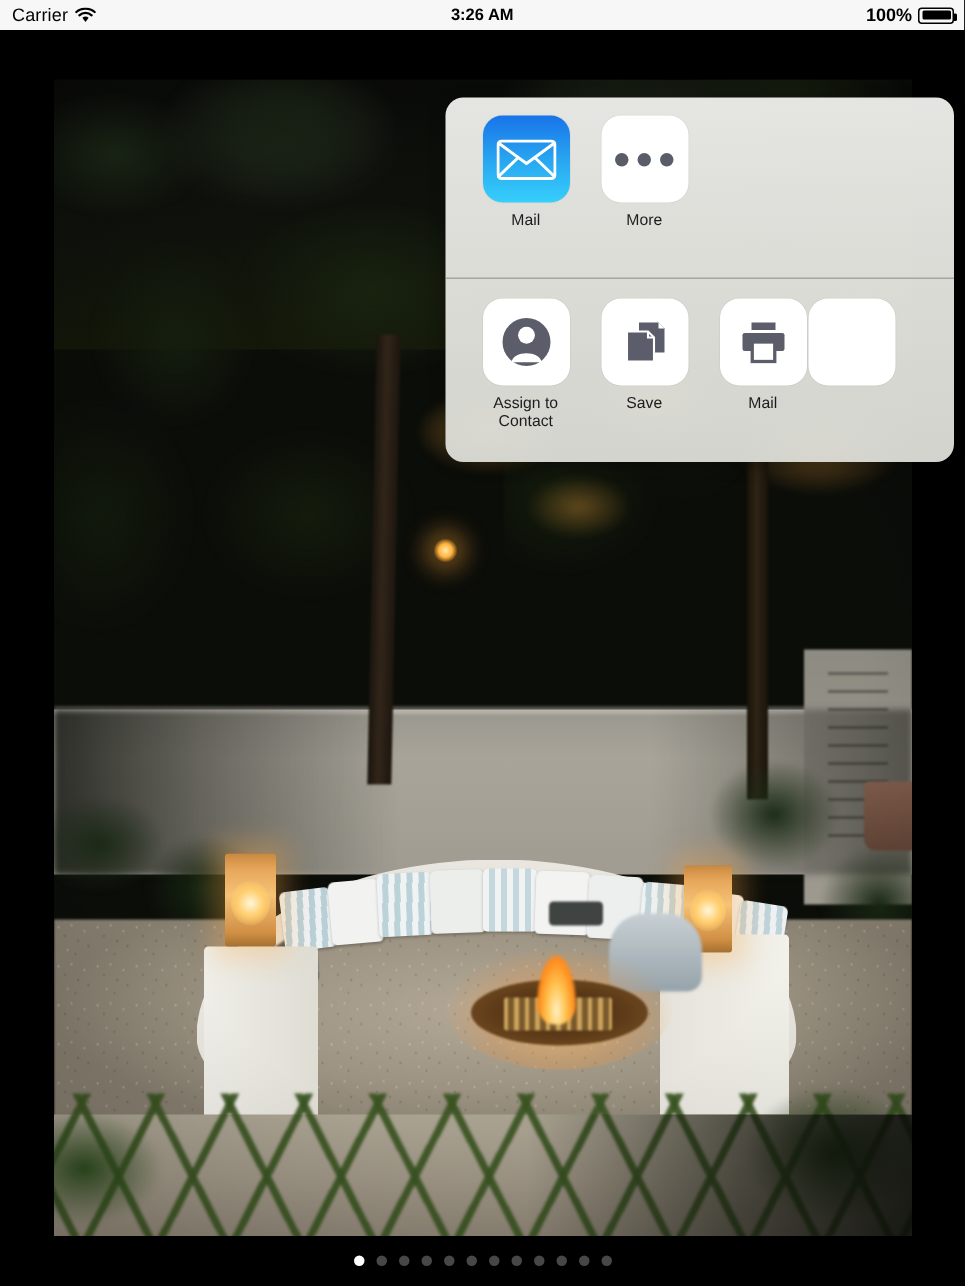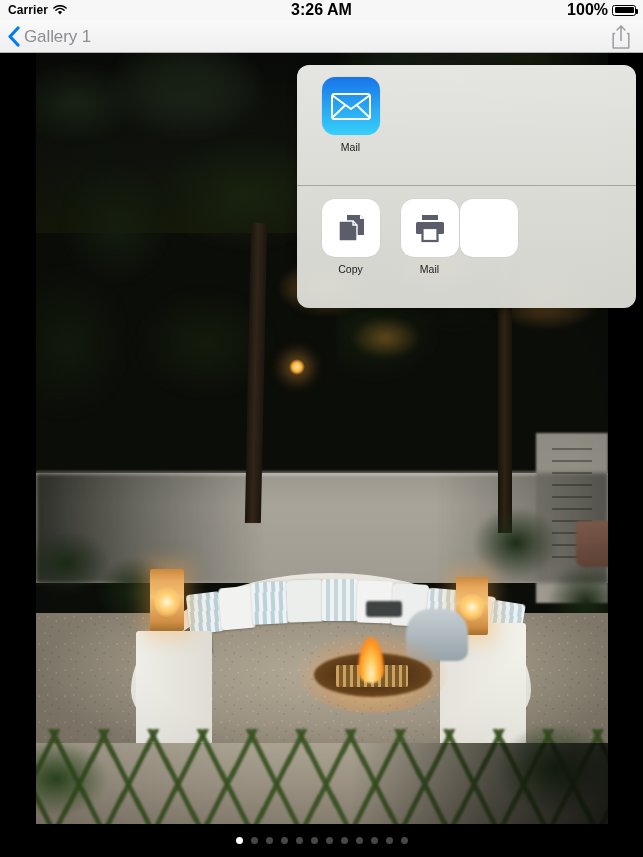--- a/index.html
+++ b/index.html
@@ -33,44 +33,44 @@
     z-index: 40;
   }
   .sb-left {
     position: absolute;
     left: 8px; top: 0;
     height: 20px;
     display: flex; align-items: center; gap: 5px;
   }
   .sb-carrier {
     font-size: 12px;
-    font-weight: bold;
+    font-weight: normal;
     color: #000;
     letter-spacing: 0.1px;
   }
   .wifi-icon { display: block; }
   .sb-center {
     position: absolute;
     left: 0; top: 0;
     width: 643px; height: 20px;
     display: flex; align-items: center; justify-content: center;
   }
   .sb-time {
-    font-size: 16px;
+    font-size: 11px;
     font-weight: bold;
     color: #000;
   }
   .sb-right {
     position: absolute;
     right: 7px; top: 0;
     height: 20px;
     display: flex; align-items: center; gap: 4px;
   }
   .sb-batt-pct {
-    font-size: 16px;
+    font-size: 12px;
     font-weight: bold;
     color: #000;
   }
   .batt-shell {
     position: relative;
     width: 24px; height: 11px;
     border: 1px solid #000;
     border-radius: 2.5px;
     box-sizing: border-box;
   }
@@ -534,39 +534,20 @@
       <span class="sb-time">3:26 AM</span>
     </div>
     <div class="sb-right">
       <span class="sb-batt-pct">100%</span>
       <span class="batt-shell">
         <span class="batt-fill"></span>
       </span>
     </div>
   </div>
 
-  <div id="nav-bar">
-    <div id="back-button">
-      <span class="chevron-left">
-        <svg width="13" height="21" viewBox="0 0 13 21">
-          <path d="M11 2 L3 10.5 L11 19" stroke="#007aff" stroke-width="3.2" fill="none" stroke-linecap="round" stroke-linejoin="round"></path>
-        </svg>
-      </span>
-      <span class="back-label">Gallery 1</span>
-    </div>
-    <div id="share-button">
-      <span>
-        <svg width="20" height="26" viewBox="0 0 20 26">
-          <path d="M4.2 9.5 H2.2 V24 H17.8 V9.5 H15.8" stroke="#a0a0a5" stroke-width="1.6" fill="none" stroke-linejoin="round"></path>
-          <path d="M10 16.5 V2.2" stroke="#a0a0a5" stroke-width="1.6" fill="none" stroke-linecap="round"></path>
-          <path d="M6 6 L10 2 L14 6" stroke="#a0a0a5" stroke-width="1.6" fill="none" stroke-linecap="round" stroke-linejoin="round"></path>
-        </svg>
-      </span>
-    </div>
-  </div>
 
   <div id="photo-area">
     <div id="photo" title="">
       <div class="ph-layer sky"></div>
       <div class="ph-layer canopy-left"></div>
       <div class="ph-layer canopy-right"></div>
       <div class="ph-layer warm-foliage"></div>
       <div class="ph-layer streetlamp"></div>
       <div class="ph-layer wall"></div>
       <div class="ph-layer wall-cap"></div>
@@ -631,39 +612,59 @@
           <svg width="40" height="27" viewBox="0 0 40 27">
             <rect x="1" y="1" width="38" height="25" rx="2.5" fill="none" stroke="#ffffff" stroke-width="2"></rect>
             <path d="M1.5 2.5 L20 16 L38.5 2.5" fill="none" stroke="#ffffff" stroke-width="2" stroke-linejoin="round"></path>
             <path d="M1.5 24.5 L14 12.5 M38.5 24.5 L26 12.5" fill="none" stroke="#ffffff" stroke-width="2"></path>
           </svg>
         </div>
         <div class="sheet-label">Mail</div>
       </div>
 
 
+      <div class="sheet-item">
+        <div class="sheet-icon">
+          <span class="dots-more">
+              <i></i>
+              <i></i>
+              <i></i>
+            </span>
+        </div>
+        <div class="sheet-label">More</div>
+      </div>
 
     </div>
 
     <div class="sheet-divider"></div>
 
     <div class="sheet-row" id="sheet-row-actions">
 
 
+      <div class="sheet-item">
+        <div class="sheet-icon">
+          <svg width="36" height="36" viewBox="0 0 36 36">
+            <circle cx="18" cy="18" r="16" fill="#5b5e6a"></circle>
+            <circle cx="18" cy="13.5" r="5.6" fill="#ffffff"></circle>
+            <path d="M8 31.5 C9 23.5 27 23.5 28 31.5 Z" fill="#ffffff"></path>
+          </svg>
+        </div>
+        <div class="sheet-label">Assign to Contact</div>
+      </div>
 
       <div class="sheet-item">
         <div class="sheet-icon">
           <svg width="34" height="34" viewBox="0 0 34 34">
             <path d="M13 4 H26 L30 8 V24 H13 Z" fill="#5b5e6a"></path>
             <path d="M26 4 V8 H30" fill="#ffffff"></path>
             <path d="M5 10 H19 L23 14 V30 H5 Z" fill="#5b5e6a" stroke="#ffffff" stroke-width="1.4"></path>
             <path d="M19 10 V14 H23" fill="none" stroke="#ffffff" stroke-width="1.4"></path>
           </svg>
         </div>
-        <div class="sheet-label">Copy</div>
+        <div class="sheet-label">Save</div>
       </div>
 
       <div class="sheet-item">
         <div class="sheet-icon">
           <svg width="34" height="30" viewBox="0 0 34 30">
             <rect x="9" y="2" width="16" height="5" fill="#5b5e6a"></rect>
             <rect x="3" y="9" width="28" height="12" rx="1.5" fill="#5b5e6a"></rect>
             <rect x="9.5" y="15" width="15" height="13" fill="#ffffff" stroke="#5b5e6a" stroke-width="2.2"></rect>
           </svg>
         </div>

